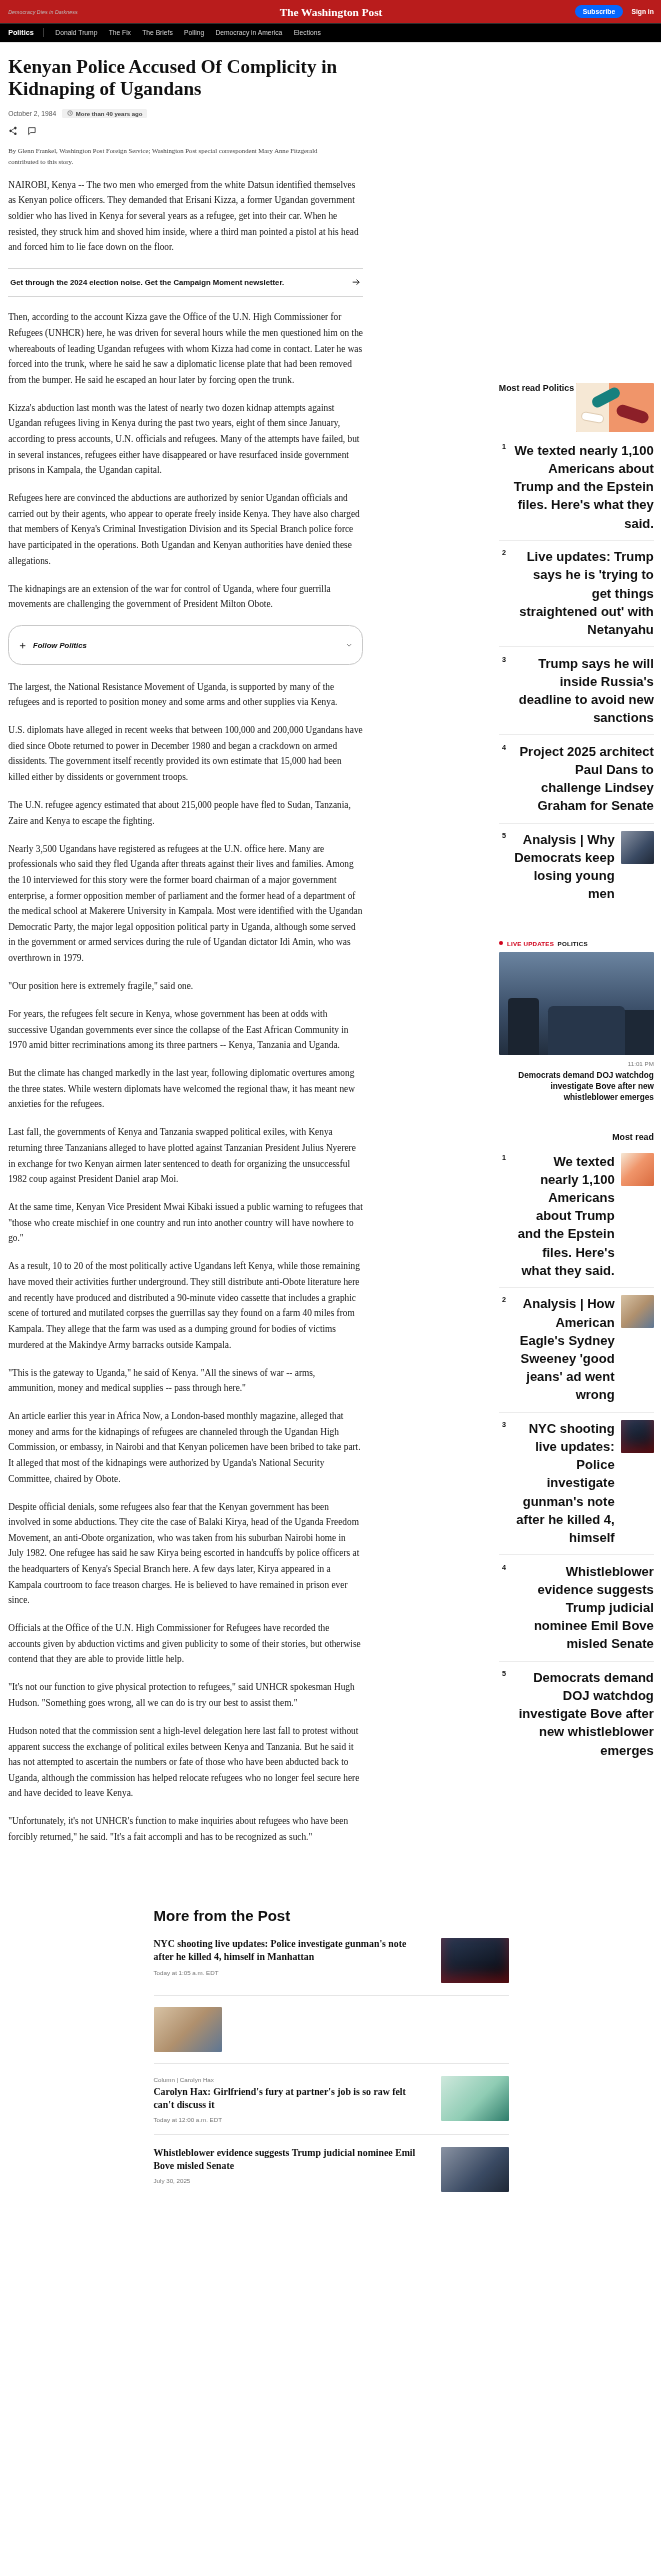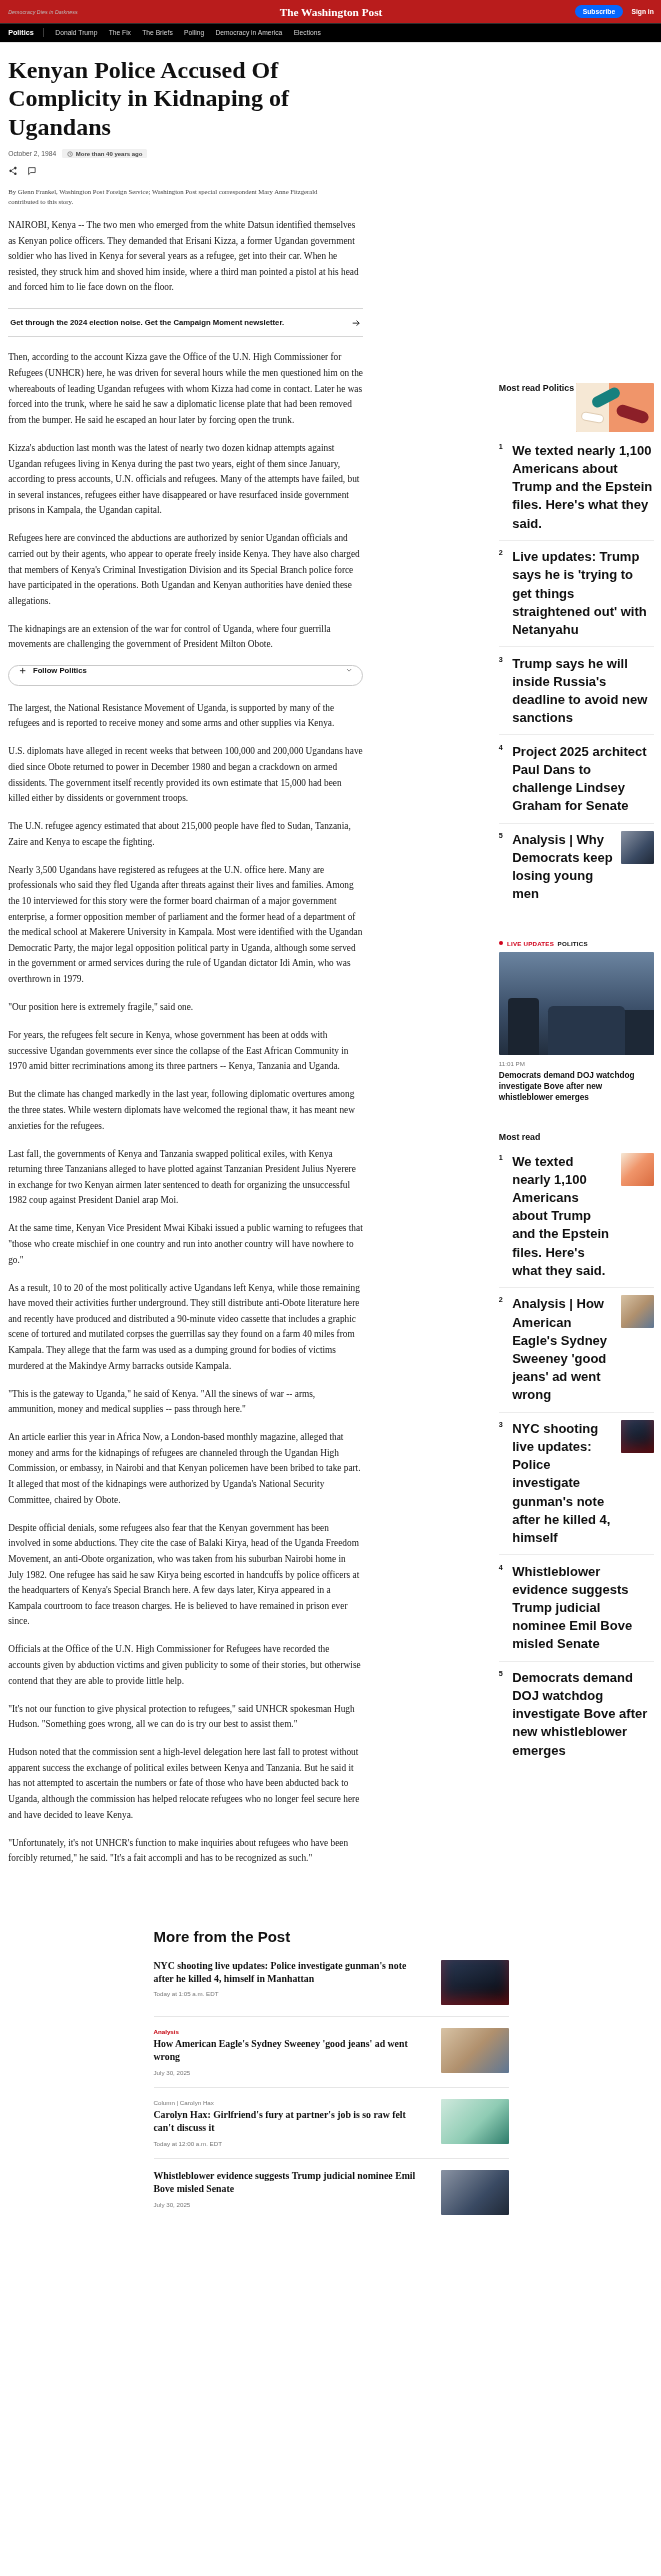--- a/index.html
+++ b/index.html
@@ -22,43 +22,43 @@
   .subnav .section { color:#fff; font-weight:700; font-size:7.2px; padding-right:9.3px; border-right:0.5px solid #3c3c3c; cursor:pointer; }
   .subnav a { color:#d4d4d4; font-size:6.7px; text-decoration:none; cursor:pointer; white-space:nowrap; }
 
   
   .page { position:relative; padding:0 8.2px; }
   .content-row { display:flex; align-items:flex-start; }
   article { width:355px; flex:0 0 355px; }
   aside { width:155px; margin-left:auto; padding-top:340px; }
 
   
-  h1 { font-family:"Liberation Serif", serif; font-size:24px; line-height:1.18; font-weight:700;
+  h1 { font-family:"Liberation Serif", serif; font-size:19px; line-height:1.18; font-weight:700;
        color:#111; margin:13.4px 0 0; max-width:350px; }
   .meta-row { display:flex; align-items:center; gap:6.2px; margin-top:8.2px; }
   .pub-date { font-size:6.7px; color:#555; }
   .age-badge { display:inline-flex; align-items:center; gap:2.6px; background:#f0f0f0; color:#444;
                font-size:6px; font-weight:600; padding:1.5px 4.6px; border-radius:1.5px; }
   .actions-row { display:flex; align-items:center; gap:9.3px; margin-top:8.2px; color:#333; }
   .icon-btn { background:none; border:none; cursor:pointer; color:#333; display:flex; align-items:center; padding:0; }
   .byline { font-size:6.7px; color:#444; line-height:1.5; margin:10.3px 0 11.3px; max-width:330px; }
   article p { font-family:"Liberation Serif", serif; font-size:9.3px; line-height:1.68; color:#161616; margin-bottom:12.4px; }
 
   .newsletter { border-top:0.5px solid #d6d6d6; border-bottom:0.5px solid #d6d6d6; padding:8.2px 2.1px;
                 display:flex; align-items:center; margin:2.1px 0 13.4px; cursor:pointer; }
   .newsletter span { font-size:7.7px; font-weight:700; }
   .newsletter svg { margin-left:auto; }
 
-  .follow-box { border:0.5px solid #c9c9c9; border-radius:13.4px; height:21px; display:flex; 
-                padding:0 9.3px; margin:1px 0 14.4px; cursor:pointer; }
+  .follow-box { border:0.5px solid #c9c9c9; border-radius:13.4px; height:40px; display:flex; align-items:center;
+                padding:0 9.3px; margin:1px 0 14.4px; cursor:pointer;font-style:italic; }
   .follow-box .lbl { font-size:7.7px; font-weight:700; margin-left:5.2px; }
   .follow-box svg.chev { margin-left:auto; }
 
   
-  .sb-section { margin-bottom:29px; }
+  .sb-section { margin-bottom:29px;text-align:right; }
   .sb-heading { font-size:8.8px; font-weight:700; color:#111; }
   .mrp-top { display:flex; justify-content:space-between; align-items:flex-start; margin-bottom:3.1px; }
   .illus { width:78px; height:49px; border-radius:1px; background:#f0956a; position:relative; overflow:hidden; flex:0 0 auto; }
   .illus::before { content:""; position:absolute; left:0; top:0; width:42%; height:100%; background:#f6e8d5; }
   .illus .cap1 { position:absolute; left:15.5px; top:9.3px; width:30px; height:11.3px; border-radius:6.2px;
                  background:#17807e; transform:rotate(-28deg); }
   .illus .cap2 { position:absolute; left:40px; top:25px; width:33px; height:12.4px; border-radius:6.7px;
                  background:#8c1f28; transform:rotate(18deg); }
   .illus .cap3 { position:absolute; left:5.2px; top:30px; width:23px; height:9.3px; border-radius:5.2px;
                  background:#fff; transform:rotate(10deg); border:0.5px solid #e0cdb4; }
@@ -172,21 +172,21 @@
       <div class="follow-box">
         <svg width="9.3" height="9.3" viewBox="0 0 24 24" fill="none" stroke="#111" stroke-width="2">
             <path d="M12 5v14M5 12h14"></path>
           </svg>
         <span class="lbl">Follow Politics</span>
         <svg class="chev" width="8.2" height="8.2" viewBox="0 0 24 24" fill="none" stroke="#555" stroke-width="2">
             <path d="M6 9l6 6 6-6"></path>
           </svg>
       </div>
 
-      <p>The largest, the National Resistance Movement of Uganda, is supported by many of the refugees and is reported to receive money and some arms and other supplies via Kenya.</p>
+      <p>The largest, the National Resistance Movement of Uganda, is supported by many of the refugees and is reported to position money and some arms and other supplies via Kenya.</p>
       <p>U.S. diplomats have alleged in recent weeks that between 100,000 and 200,000 Ugandans have died since Obote returned to power in December 1980 and began a crackdown on armed dissidents. The government itself recently provided its own estimate that 15,000 had been killed either by dissidents or government troops.</p>
       <p>The U.N. refugee agency estimated that about 215,000 people have fled to Sudan, Tanzania, Zaire and Kenya to escape the fighting.</p>
       <p>Nearly 3,500 Ugandans have registered as refugees at the U.N. office here. Many are professionals who said they fled Uganda after threats against their lives and families. Among the 10 interviewed for this story were the former board chairman of a major government enterprise, a former opposition member of parliament and the former head of a department of the medical school at Makerere University in Kampala. Most were identified with the Ugandan Democratic Party, the major legal opposition political party in Uganda, although some served in the government or armed services during the rule of Ugandan dictator Idi Amin, who was overthrown in 1979.</p>
       <p>"Our position here is extremely fragile," said one.</p>
       <p>For years, the refugees felt secure in Kenya, whose government has been at odds with successive Ugandan governments ever since the collapse of the East African Community in 1970 amid bitter recriminations among its three partners -- Kenya, Tanzania and Uganda.</p>
       <p>But the climate has changed markedly in the last year, following diplomatic overtures among the three states. While western diplomats have welcomed the regional thaw, it has meant new anxieties for the refugees.</p>
       <p>Last fall, the governments of Kenya and Tanzania swapped political exiles, with Kenya returning three Tanzanians alleged to have plotted against Tanzanian President Julius Nyerere in exchange for two Kenyan airmen later sentenced to death for organizing the unsuccessful 1982 coup against President Daniel arap Moi.</p>
       <p>At the same time, Kenyan Vice President Mwai Kibaki issued a public warning to refugees that "those who create mischief in one country and run into another country will have nowhere to go."</p>
       <p>As a result, 10 to 20 of the most politically active Ugandans left Kenya, while those remaining have moved their activities further underground. They still distribute anti-Obote literature here and recently have produced and distributed a 90-minute video cassette that includes a graphic scene of tortured and mutilated corpses the guerrillas say they found on a farm 40 miles from Kampala. They allege that the farm was used as a dumping ground for bodies of victims murdered at the Makindye Army barracks outside Kampala.</p>
       <p>"This is the gateway to Uganda," he said of Kenya. "All the sinews of war -- arms, ammunition, money and medical supplies -- pass through here."</p>
@@ -282,25 +282,20 @@
 
     <div class="more-card">
       <div class="mc-text">
         <div class="mc-title">NYC shooting live updates: Police investigate gunman's note after he killed 4, himself in Manhattan</div>
         <div class="mc-meta">Today at 1:05 a.m. EDT</div>
       </div>
       <div class="mc-thumb thumb-nyc"></div>
     </div>
 
     <div class="more-card">
-      <div class="mc-text">
-        <div class="mc-kicker"><b>Analysis</b></div>
-        <div class="mc-title">How American Eagle's Sydney Sweeney 'good jeans' ad went wrong</div>
-        <div class="mc-meta">July 30, 2025</div>
-      </div>
       <div class="mc-thumb thumb-sweeney"></div>
     </div>
 
     <div class="more-card">
       <div class="mc-text">
         <div class="mc-kicker">Column | Carolyn Hax</div>
         <div class="mc-title">Carolyn Hax: Girlfriend's fury at partner's job is so raw felt can't discuss it</div>
         <div class="mc-meta">Today at 12:00 a.m. EDT</div>
       </div>
       <div class="mc-thumb thumb-hax"></div>

